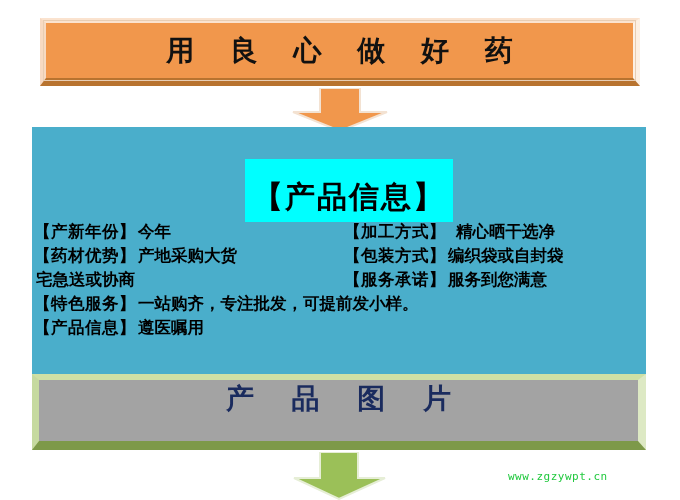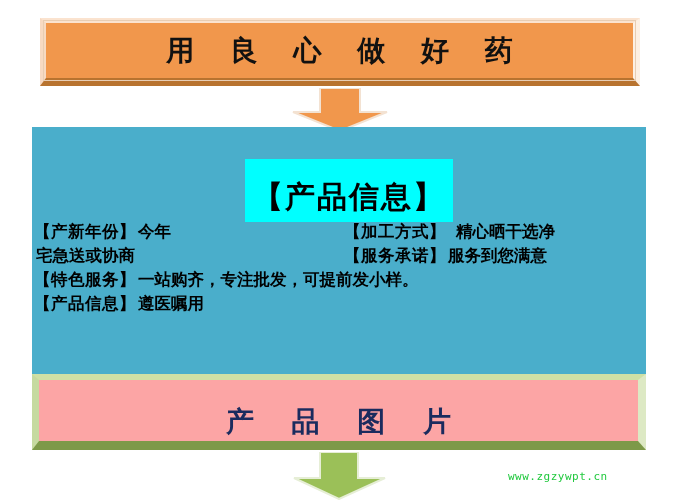--- a/index.html
+++ b/index.html
@@ -137,27 +137,27 @@
   .field-val.spaced { margin-left: 10px; }
 
   
   .banner-images {
     position: absolute;
     left: 32px;
     top: 374px;
     width: 614px;
     height: 76px;
     box-sizing: border-box;
-    background: #fca5a5;
+    background: #a3a3a3;
     border-top: 6px solid #cfe0a5;
     border-left: 7px solid #c6daa0;
     border-right: 8px solid #dde9c4;
     border-bottom: 9px solid #7d9949;
     display: flex;
-    align-items: flex-end;
+    align-items: flex-start;
     justify-content: center;
   }
   .images-text {
     font-size: 28px;
     font-weight: bold;
     color: #1a2b5e;
     letter-spacing: 14px;
     text-indent: 14px;
     white-space: nowrap;
     font-family: "DejaVu Serif", "Liberation Serif", serif;
@@ -203,20 +203,30 @@
         <span class="col-left">
           <span class="field-key">【产新年份】</span>
           <span class="field-val">今年</span>
         </span>
         <span class="col-right">
           <span class="field-key">【加工方式】</span>
           <span class="field-val spaced">精心晒干选净</span>
         </span>
       </div>
 
+      <div class="info-row">
+        <span class="col-left">
+          <span class="field-key">【药材优势】</span>
+          <span class="field-val">产地采购大货</span>
+        </span>
+        <span class="col-right">
+          <span class="field-key">【包装方式】</span>
+          <span class="field-val">编织袋或自封袋</span>
+        </span>
+      </div>
 
       <div class="info-row">
         <span class="col-left">
           <span class="field-val">宅急送或协商</span>
         </span>
         <span class="col-right">
           <span class="field-key">【服务承诺】</span>
           <span class="field-val">服务到您满意</span>
         </span>
       </div>

